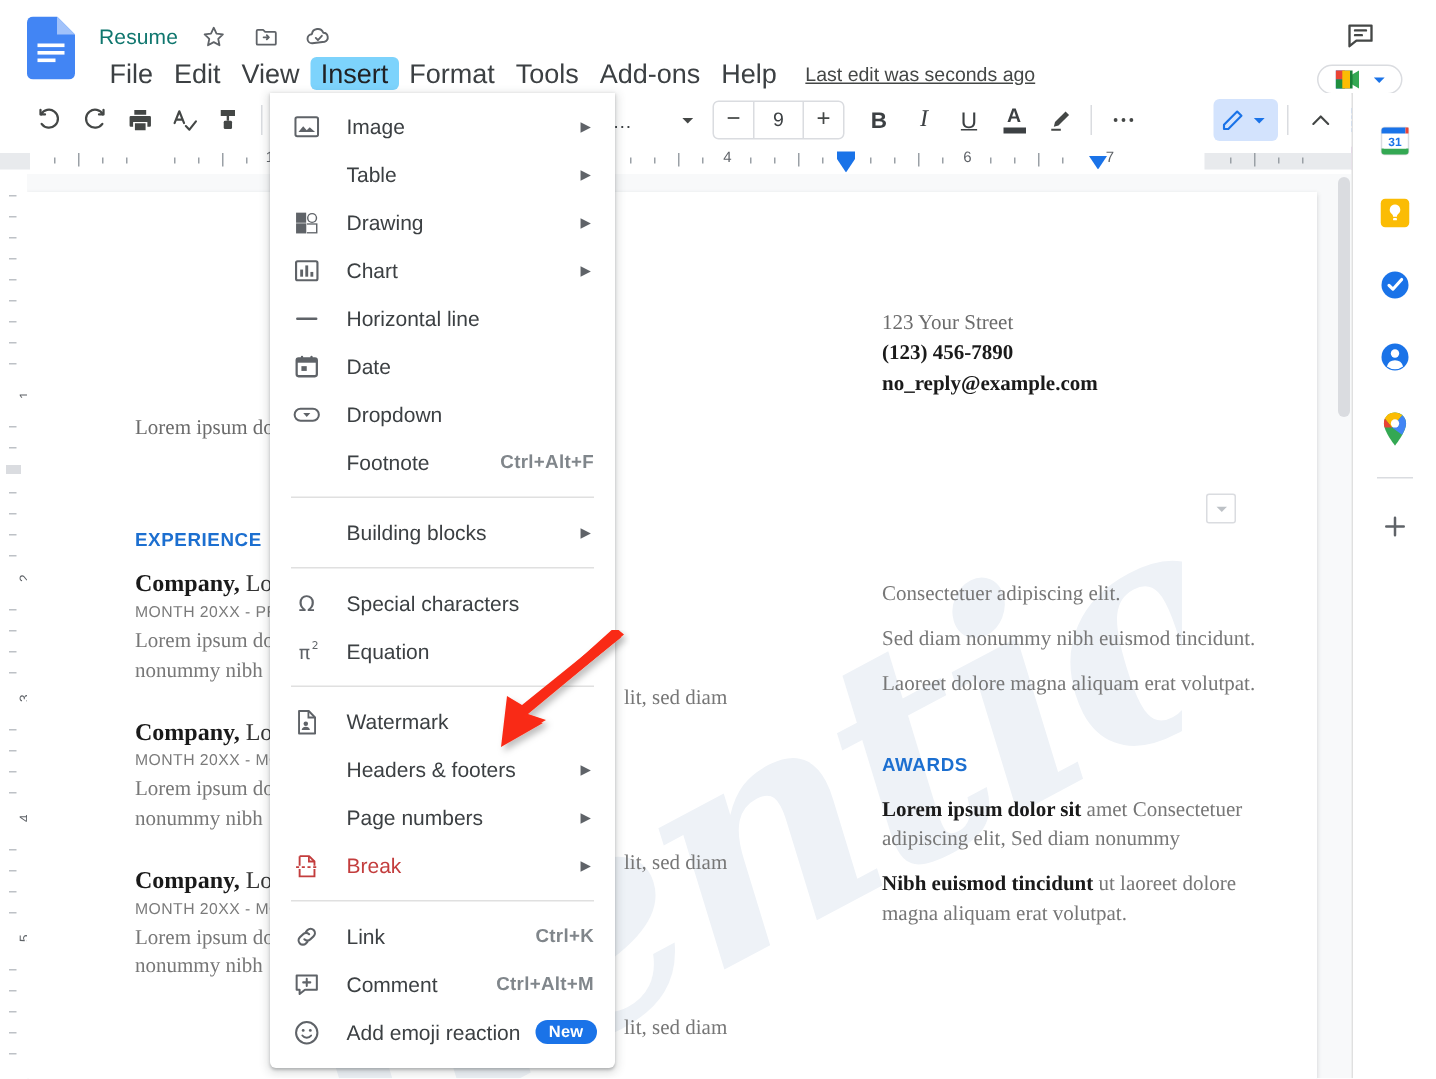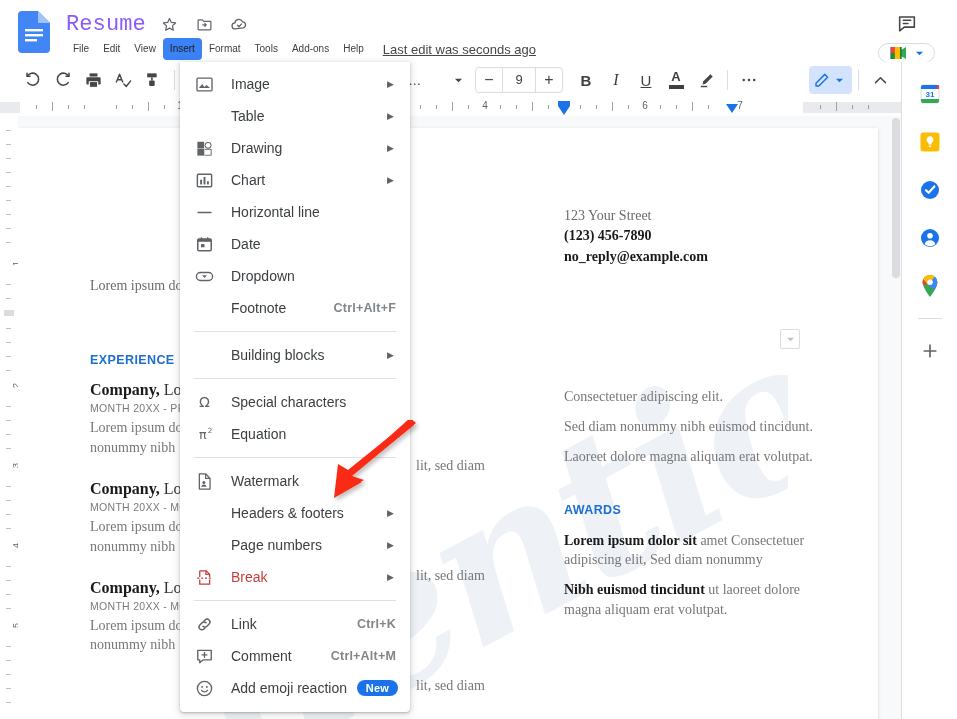--- a/index.html
+++ b/index.html
@@ -10,27 +10,27 @@
     font-family: "Liberation Sans", sans-serif;
     -webkit-font-smoothing: antialiased;
   }
   #app { position: relative; width: 957px; height: 719px; overflow: hidden; background:#fff; }
 
   
   .header { position:absolute; top:0; left:0; width:957px; height:62px; background:#fff; }
   .docs-logo { position:absolute; left:18px; top:11px; width:32px; height:42px; }
   .docs-logo svg { display:block; }
   .doc-title-row { position:absolute; left:66px; top:10px; height:28px; display:flex; align-items:center; }
-  .doc-title { font-size:22px; color:#8b5cf6; font-family:Liberation Mono, monospace; letter-spacing:.1px;}
+  .doc-title { font-size:14px; color:#0f766e; font-family:Liberation Sans, sans-serif; letter-spacing:.1px;}
   .title-icon { margin-left:13px; width:22px; height:22px; color:#5f6368; display:flex; align-items:center; justify-content:center; cursor:pointer;}
   .title-icon svg { display:block; }
 
   .menubar { position:absolute; left:66px; top:38px; height:22px; display:flex; align-items:center; }
-  .menu-item { font-size:10px; color:#3c4043; padding:2px 7px; border-radius:4px; cursor:pointer; line-height:18px;}
-  .menu-item.active { background:#3b82f6; color:#202124; }
+  .menu-item { font-size:18px; color:#3c4043; padding:2px 7px; border-radius:4px; cursor:pointer; line-height:18px;}
+  .menu-item.active { background:#7dd3fc; color:#202124; }
   .lastedit { font-size:13px; color:#444746; text-decoration:underline; margin-left:12px; cursor:pointer; }
 
   .hdr-right { position:absolute; right:2px; top:12px; height:40px; display:flex; align-items:center; gap:9px;flex-direction:column;}
   .icon-btn { width:36px; height:36px; border-radius:50%; display:flex; align-items:center; justify-content:center; color:#444746; cursor:pointer;}
   .meet-pill { height:36px; border:1px solid #dadce0; border-radius:18px; display:flex; align-items:center; gap:3px; padding:0 10px 0 9px; cursor:pointer;}
   .share-btn { height:38px; background:#1a73e8; color:#fff; border-radius:19px; display:flex; align-items:center; gap:8px; padding:0 20px 0 17px; font-size:14px; font-weight:500; cursor:pointer; }
   .avatar { width:34px; height:34px; border-radius:50%; background:#b5418d; background:#ab47bc; color:#fff; display:flex; align-items:center; justify-content:center; font-size:15px; font-weight:400; cursor:pointer; margin-left:3px;}
 
   
   .toolbar { position:absolute; top:62px; left:0; width:901px; height:36px; background:#fff; display:flex; align-items:center; padding-left:18px; }
@@ -66,21 +66,21 @@
   .vscroll { position:absolute; right:1px; top:2px; width:8px; height:160px; background:#dadce0; border-radius:4px; }
 
   
   .watermark { position:absolute; left:150px; top:120px; width:620px; height:520px; pointer-events:none; overflow:hidden;}
   .watermark span { position:absolute; left:-20px; top:140px; font-family:"DejaVu Serif", serif; font-style:italic; font-weight:700;
       font-size:200px; color:#eef2f7; transform:rotate(-28deg); white-space:nowrap; letter-spacing:-6px; }
   .doc-name { position:absolute; left:72px; top:78px; font-family:"Liberation Serif", serif; font-size:58px; font-weight:700; color:#000; letter-spacing:.5px; line-height:1;}
   .doc-sub { position:absolute; left:72px; top:150px; font-family:"Liberation Serif", serif; font-size:14px; color:#6b6b6b;}
 
   .col-left { position:absolute; left:72px; top:225px; width:320px; }
-  .col-right { position:absolute; left:546px; top:78px; width:250px; }
+  .col-right { position:absolute; left:570px; top:78px; width:250px; }
   .sec-head { font-family:"Liberation Sans", sans-serif; font-size:12.5px; font-weight:700; color:#1c6fd0; letter-spacing:.4px; margin-bottom:14px;}
   .job { margin-bottom:22px; }
   .job-title { font-family:"Liberation Serif", serif; font-size:16px; color:#333; margin-bottom:3px;}
   .job-title b { font-weight:700; color:#1a1a1a;}
   .job-date { font-family:"Liberation Sans", sans-serif; font-size:10.5px; color:#7a7a7a; letter-spacing:.3px; margin-bottom:4px;}
   .job-desc { font-family:"Liberation Serif", serif; font-size:14px; color:#777; line-height:1.42;}
   .addr { font-family:"Liberation Serif", serif; font-size:14px; color:#6b6b6b; line-height:1.45;}
   .addr b { color:#1a1a1a; font-weight:700; }
   .chip-ph { position:absolute; left:216px; top:123px; width:20px; height:20px; border:1px solid #dadce0; border-radius:2px; display:flex; align-items:center; justify-content:center;}
   .skill-line { font-family:"Liberation Serif", serif; font-size:14px; color:#777; line-height:1.42; margin-bottom:10px; position:relative;}

